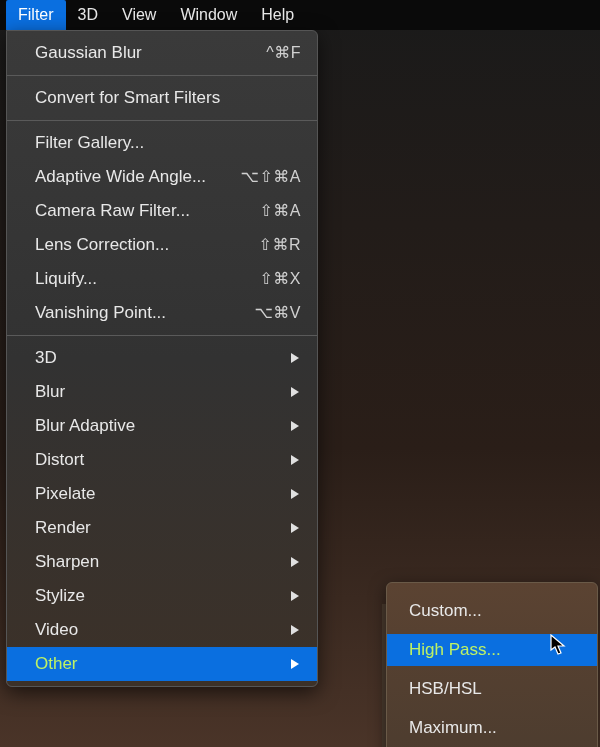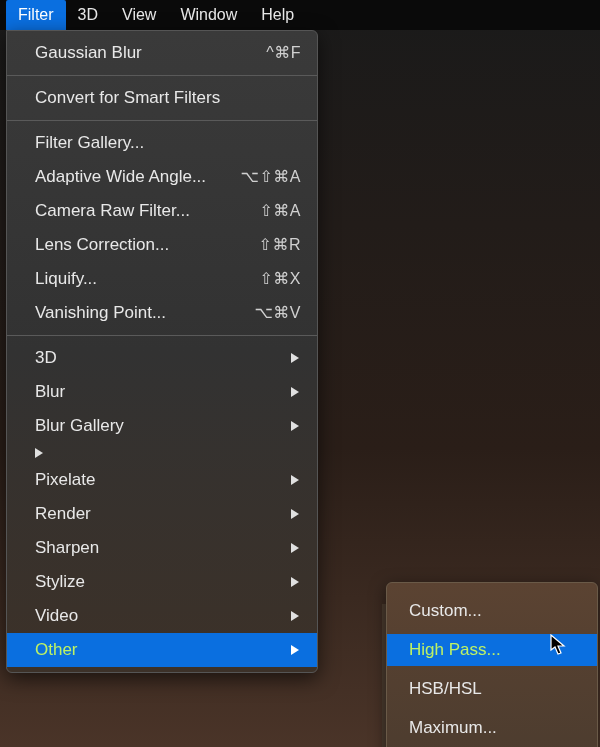--- a/index.html
+++ b/index.html
@@ -156,24 +156,25 @@
 
   <div class="menu-item">
     <span class="label">3D</span>
     <span class="arrow"></span>
   </div>
   <div class="menu-item">
     <span class="label">Blur</span>
     <span class="arrow"></span>
   </div>
   <div class="menu-item">
-    <span class="label">Blur Gallery</span>
-    <span class="arrow"></span>
-  </div>
-  <div class="menu-item">
+    <span class="label">Blur Adaptive</span>
+    <span class="arrow"></span>
+  </div>
+  <div class="menu-item">
+    <span class="label">Distort</span>
     <span class="arrow"></span>
   </div>
   <div class="menu-item">
     <span class="label">Pixelate</span>
     <span class="arrow"></span>
   </div>
   <div class="menu-item">
     <span class="label">Render</span>
     <span class="arrow"></span>
   </div>

